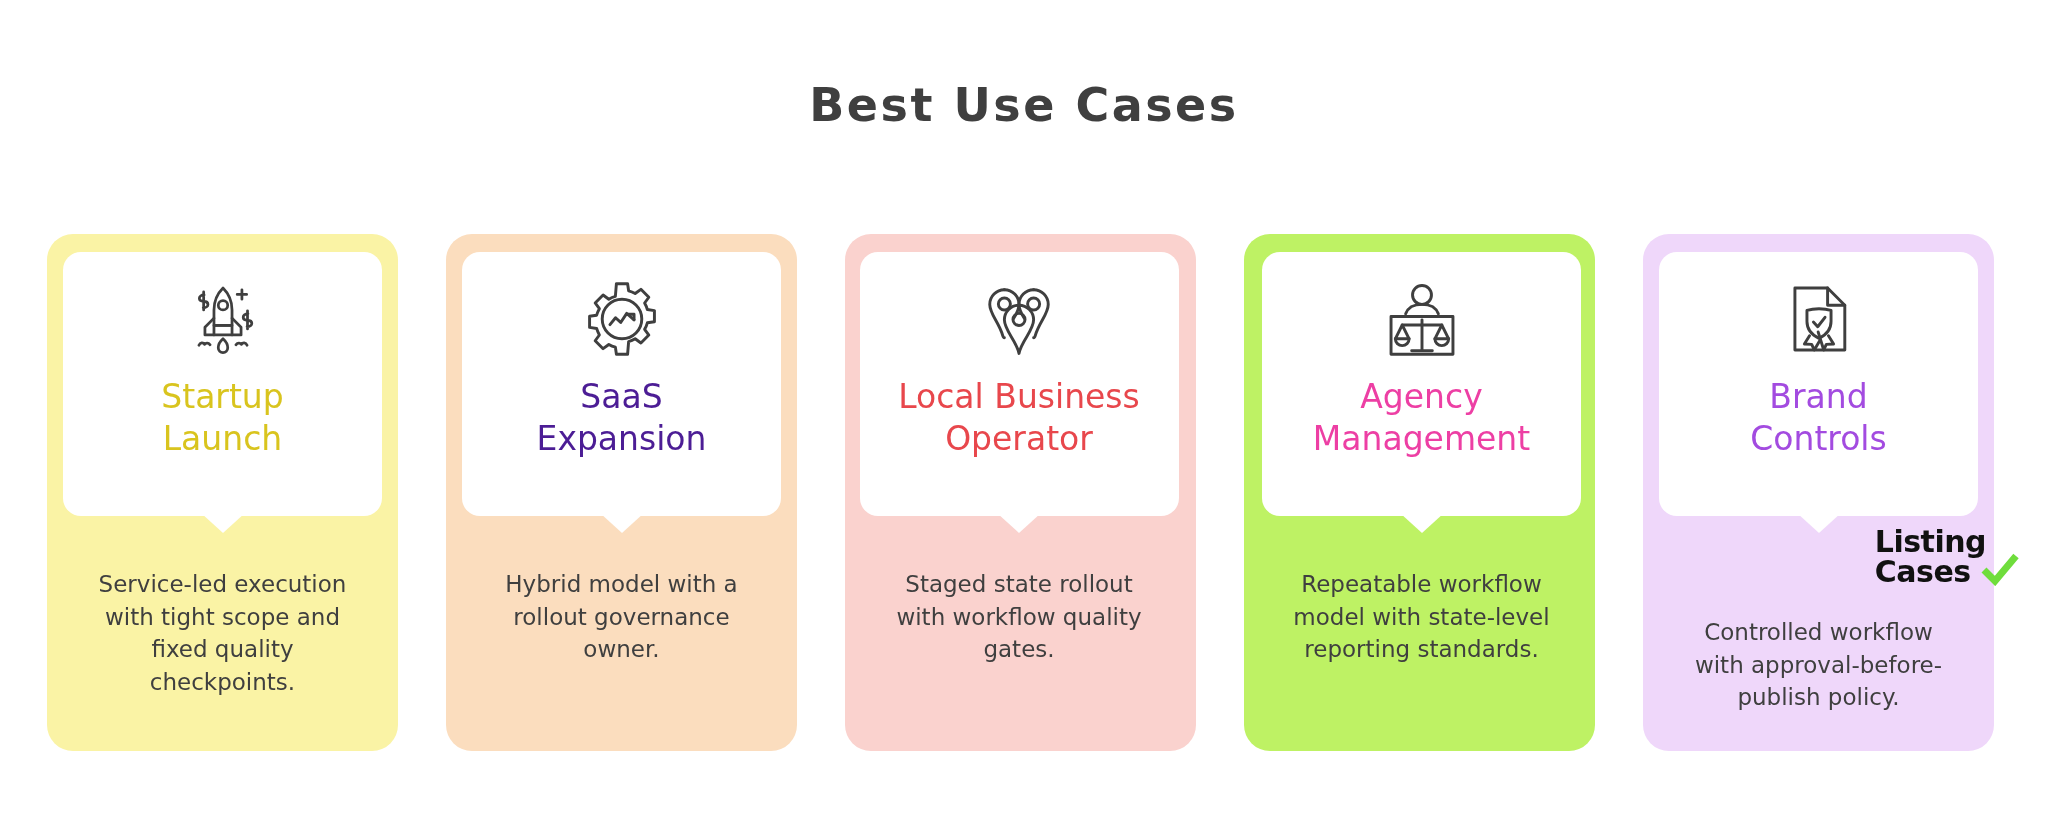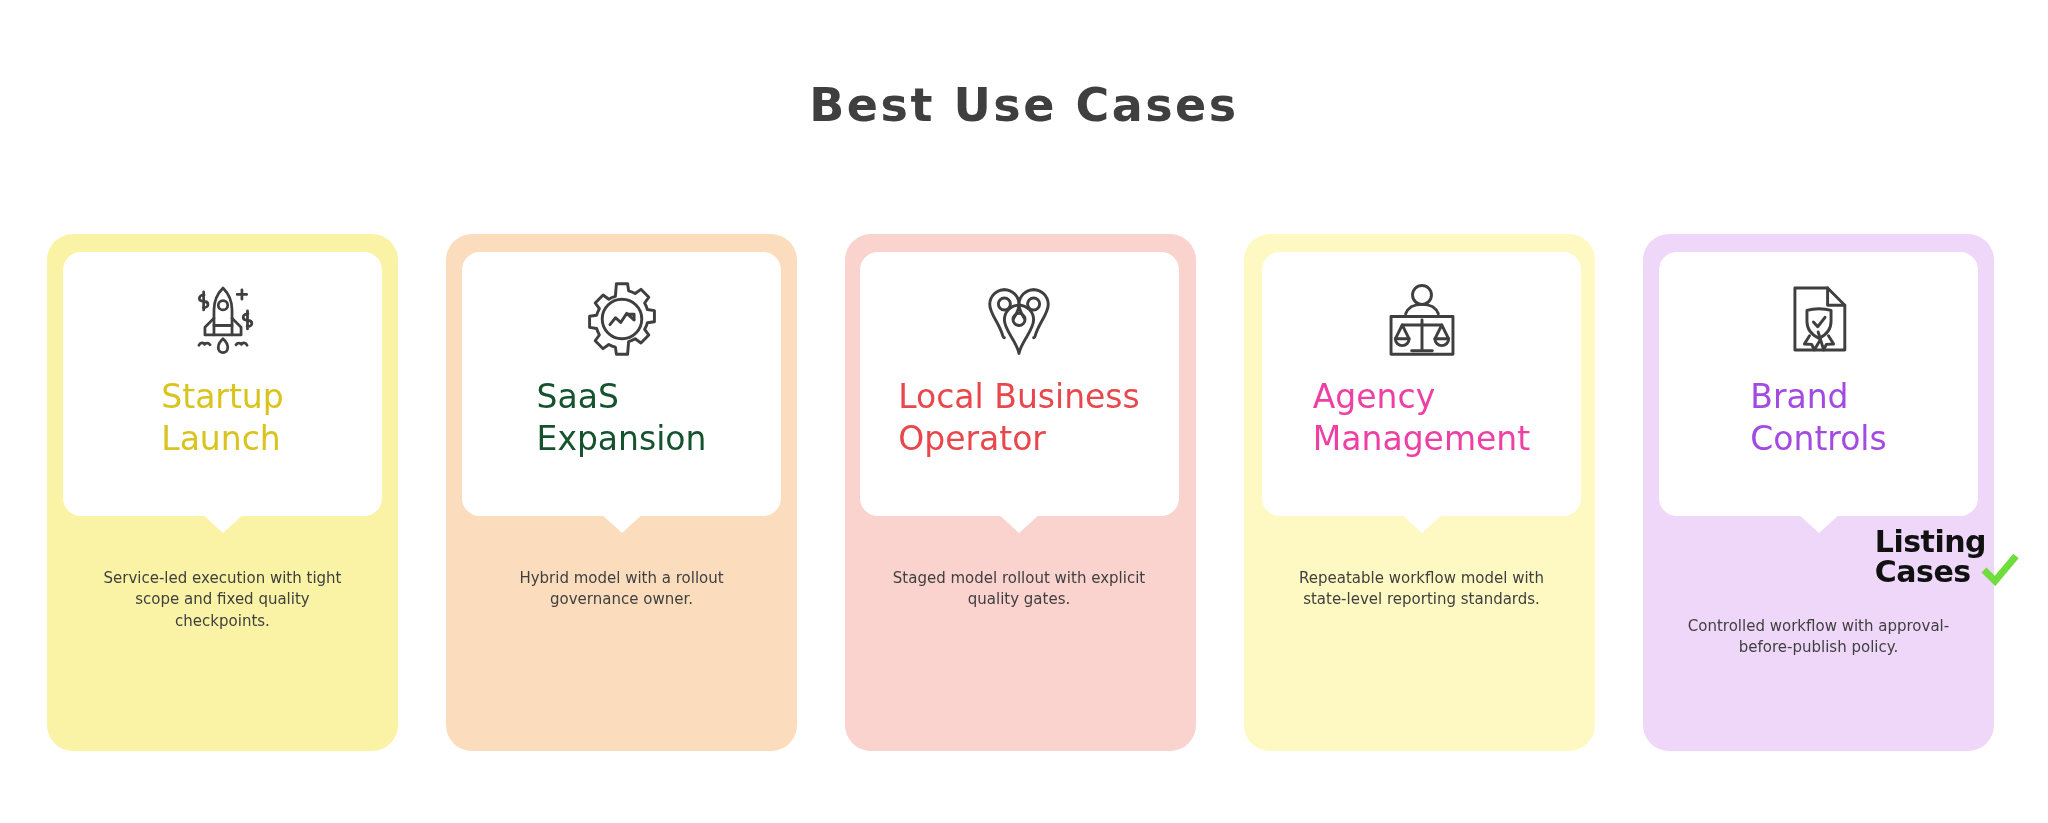--- a/index.html
+++ b/index.html
@@ -100,28 +100,29 @@
     width: 86px;
     height: 86px;
     display: block;
   }
 
   .card-heading {
     font-family: "DejaVu Sans", "Liberation Sans", sans-serif;
     font-size: 33px;
     font-weight: 400;
     line-height: 1.28;
+    text-align: center;
     padding: 0 10px;
     white-space: pre-line;
   }
 
   .card-body {
     margin-top: 52px;
     font-family: "DejaVu Sans", "Liberation Sans", sans-serif;
-    font-size: 15px;
+    font-size: 23px;
     line-height: 1.42;
     color: #3f3f3f;
     text-align: center;
     width: 262px;
   }
 
   
   .logo {
     position: absolute;
     right: 28px;
@@ -184,21 +185,21 @@
     <div class="card" style="background: rgb(251, 221, 190);">
       <div class="bubble">
         <div class="card-icon">
           <svg viewBox="0 0 100 100" fill="none" stroke="#3f3f3f" stroke-width="3.4" stroke-linecap="round" stroke-linejoin="round">
             <path d="M43.5 9h13l1.2 8.2a34 34 0 0 1 7.6 3.2l6.7-4.9 9.2 9.2-4.9 6.7a34 34 0 0 1 3.2 7.6l8.2 1.2v13l-8.2 1.2a34 34 0 0 1-3.2 7.6l4.9 6.7-9.2 9.2-6.7-4.9a34 34 0 0 1-7.6 3.2L56.5 91h-13l-1.2-8.2a34 34 0 0 1-7.6-3.2l-6.7 4.9-9.2-9.2 4.9-6.7a34 34 0 0 1-3.2-7.6L12.3 59.8v-13l8.2-1.2a34 34 0 0 1 3.2-7.6l-4.9-6.7 9.2-9.2 6.7 4.9a34 34 0 0 1 7.6-3.2z"></path>
             <circle cx="50" cy="50" r="23"></circle>
             <path d="M36 56.5l6.5-8 6 5.5 7-10.5 8.5 7.5"></path>
             <path d="M64 44.5h-6.5M64 44.5v6.5"></path>
           </svg>
         </div>
-        <div class="card-heading" style="color:#14532d">SaaS
+        <div class="card-heading" style="color:#4c1d95">SaaS
 Expansion</div>
       </div>
       <div class="card-body">Hybrid model with a rollout governance owner.</div>
     </div>
 
     <div class="card" style="background: rgb(250, 210, 206); padding-left: 13px;">
       <div class="bubble">
         <div class="card-icon">
           <svg viewBox="0 0 100 100" fill="none" stroke="#3f3f3f" stroke-width="3.4" stroke-linecap="round" stroke-linejoin="round">
             <path d="M33 16c-9.4 0-17 7.6-17 17 0 11 11 21.5 15 36 .5 1.8 1.4 2.8 2 2.8"></path>
@@ -207,24 +208,24 @@
             <path d="M67 16c9.4 0 17 7.6 17 17 0 11-11 21.5-15 36-.5 1.8-1.4 2.8-2 2.8"></path>
             <path d="M67 16c-9.4 0-17 7.6-17 17 0 5.6 2.9 11 6.3 16.5"></path>
             <circle cx="67" cy="32.5" r="7"></circle>
             <path d="M50 34c-9.4 0-17 7.6-17 17 0 12.5 14 24 17 39 3-15 17-26.5 17-39 0-9.4-7.6-17-17-17z"></path>
             <circle cx="50" cy="50.5" r="7"></circle>
           </svg>
         </div>
         <div class="card-heading" style="color:#E8474C">Local Business
 Operator</div>
       </div>
-      <div class="card-body">Staged model rollout with explicit quality gates.</div>
-    </div>
-
-    <div class="card" style="background: #fef9c3; padding-left: 20px;">
+      <div class="card-body">Staged state rollout with workflow quality gates.</div>
+    </div>
+
+    <div class="card" style="background: #bef264; padding-left: 20px;">
       <div class="bubble">
         <div class="card-icon">
           <svg viewBox="0 0 100 100" fill="none" stroke="#3f3f3f" stroke-width="3.4" stroke-linecap="round" stroke-linejoin="round">
             <circle cx="50" cy="22" r="11"></circle>
             <path d="M31 44c2.5-7 9.8-11 19-11s16.5 4 19 11"></path>
             <path d="M14 47h72v44H14z" stroke-linejoin="round"></path>
             <path d="M50 51v36M38 87h24"></path>
             <path d="M27 57h46"></path>
             <path d="M27 57 19 73h16z"></path>
             <path d="M19 73c0 4.4 3.6 8 8 8s8-3.6 8-8"></path>

